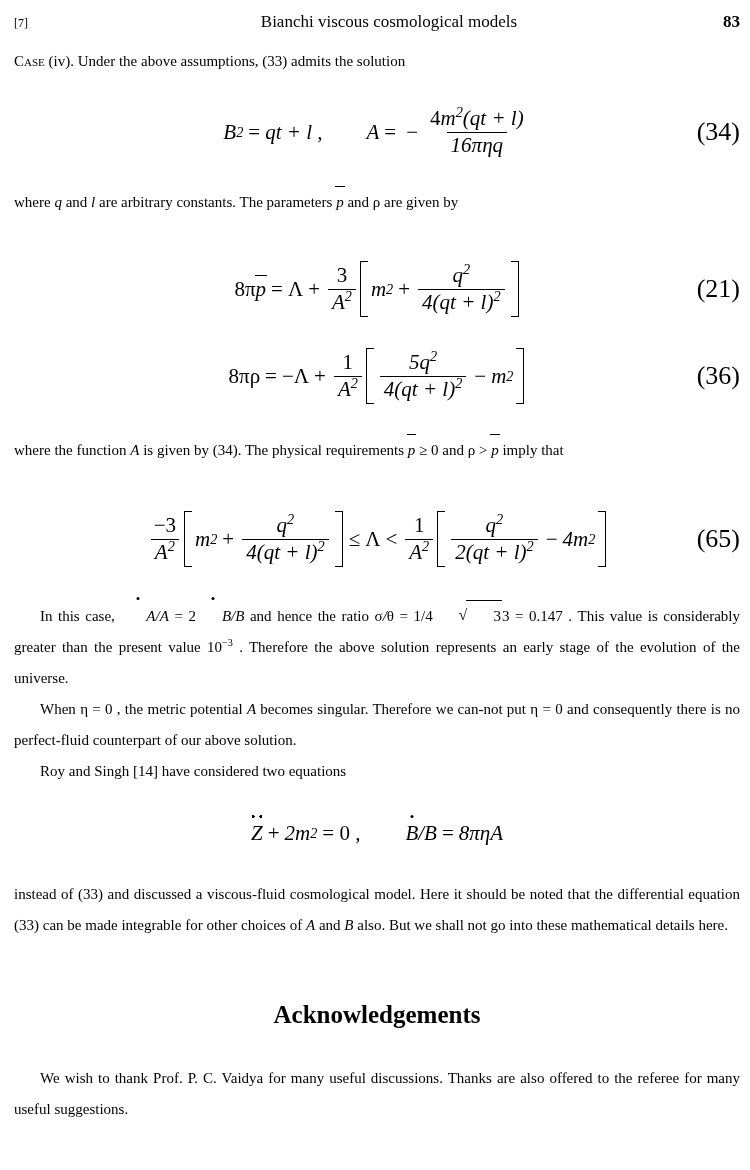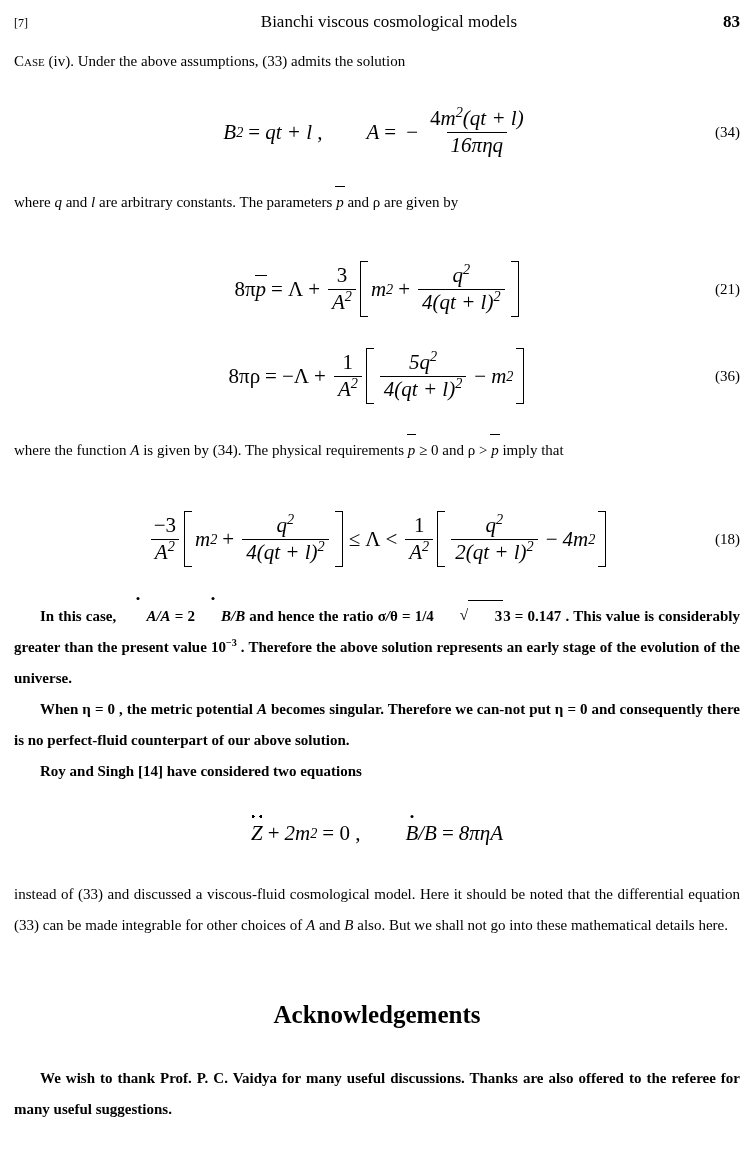--- a/index.html
+++ b/index.html
@@ -63,21 +63,21 @@
   }
 
   p.para {
     margin: 0;
     font-size: 15px;
     line-height: 31px;
     text-align: justify;
     text-justify: inter-word;
     hyphens: manual;
   }
-  p.para.indent { text-indent: 26px; font-weight: bold; }
+  p.para.indent { text-indent: 26px; }
 
   .gap-sm { height: 13px; }
   .gap-md { height: 22px; }
   .gap-lg { height: 34px; }
 
   
   .mi { font-style: italic; font-family: "Liberation Serif", serif; }
   .mi-up { font-style: normal; }
   .sup { font-size: 0.68em; vertical-align: super; line-height: 0; }
   .nb { white-space: nowrap; }
@@ -142,21 +142,21 @@
     align-items: center;
     justify-content: center;
     width: 726px;
     font-size: 20px;
   }
   .eqno {
     position: absolute;
     right: 0;
     top: 50%;
     transform: translateY(-50%);
-    font-size: 15px;
+    font-size: 26px;
     font-style: normal;
   }
   .eqbody {
     display: inline-flex;
     align-items: center;
     font-style: italic;
     font-size: 21px;
     white-space: nowrap;
   }
   .eqbody .op { font-style: normal; padding: 0 5px; }
@@ -345,21 +345,21 @@
           <span class="frac">
             <span class="n"><span class="mi">q</span><span class="sup">2</span></span>
             <span class="d"><span class="mi">2(qt + l)</span><span class="sup">2</span></span>
           </span>
           <span class="op">−</span>
           <span class="mi">4m</span>
               <span class="sup">2</span>
         </span>
           </span>
       </span>
-      <span class="eqno">(18)</span>
+      <span class="eqno">(65)</span>
     </div>
 
     <div class="gap-md"></div>
 
 
     <p class="para indent"><span>In this case, </span><span class="nb"><span class="dot1">A</span><span class="mi">/</span><span class="mi">A</span> = <span class="num">2</span><span class="dot1">B</span><span class="mi">/</span><span class="mi">B</span></span><span> and hence the ratio </span><span class="nb"><span class="mi-up">σ</span><span class="mi">/</span><span class="mi-up">θ</span></span><span> = 1/4</span><span class="sqrt"><span>3</span></span><span>3 = 0.147 .  This value is considerably greater than the present value 10</span><span class="sup">−3</span><span> .  Therefore the above solution represents an early stage of the evolution of the universe.</span></p>
 
     <p class="para indent"><span>When </span><span class="mi-up">η</span><span> = 0 , the metric potential </span><span class="mi">A</span><span> becomes singular.  Therefore we can-not put </span><span class="mi-up">η</span><span> = 0 and consequently there is no perfect-fluid counterpart of our above solution.</span></p>
 
     <p class="para indent" style="text-align:left;">Roy and Singh [14] have considered two equations</p>

